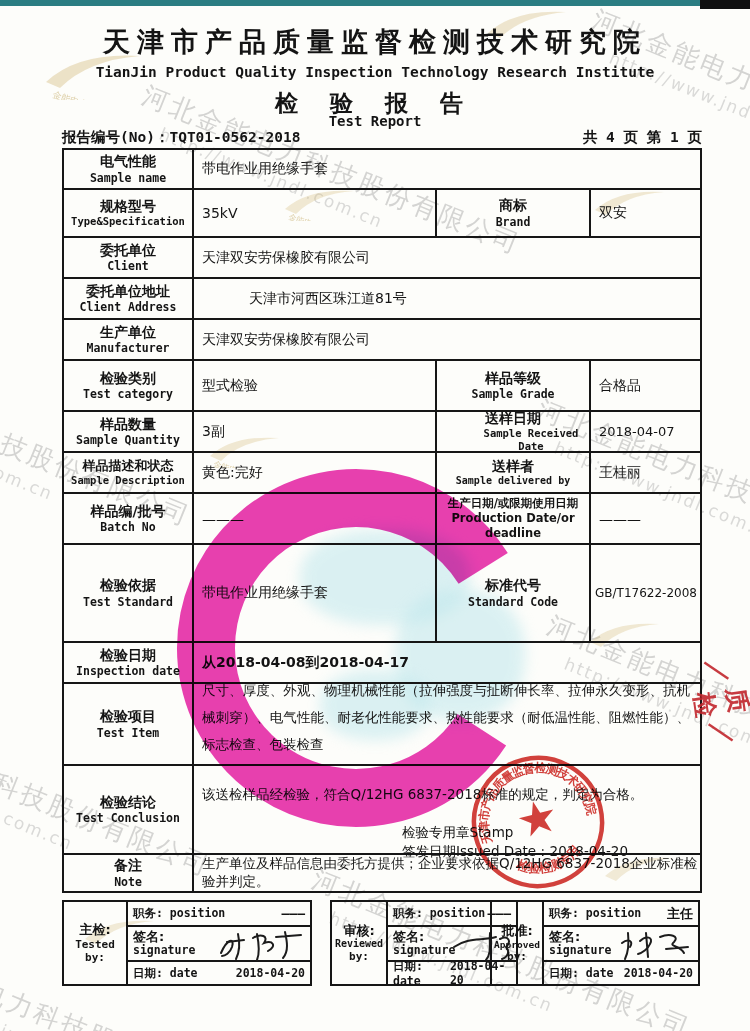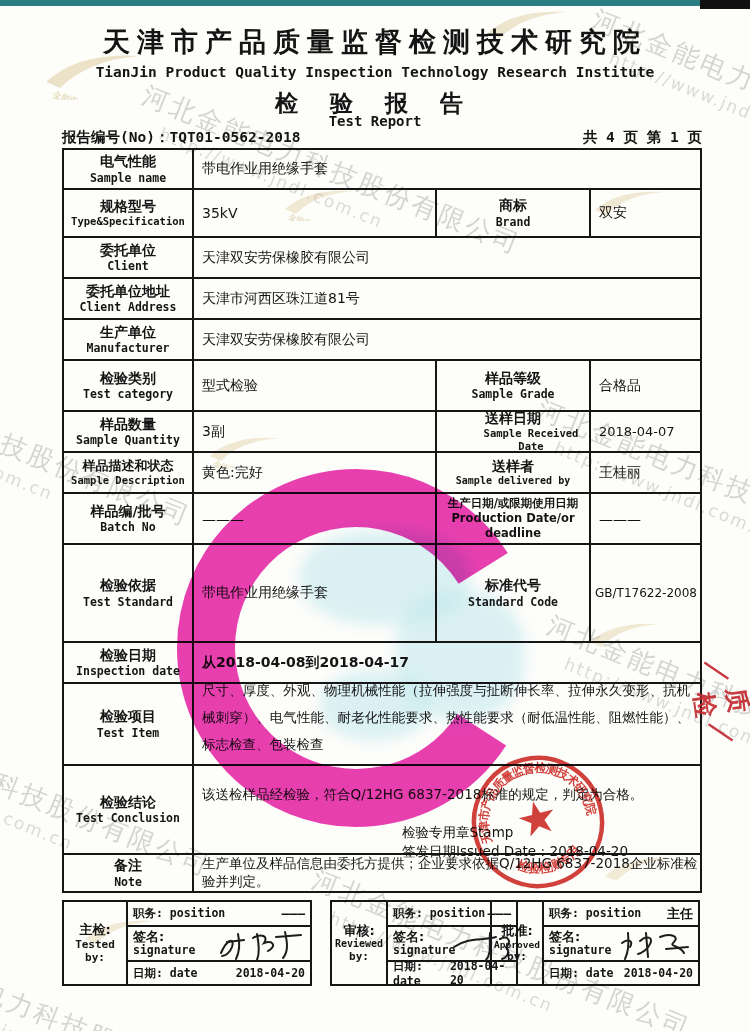--- a/index.html
+++ b/index.html
@@ -172,21 +172,21 @@
     </div>
 
     <div class="row" style="height:41px;">
       <div class="cell lab">
         <span class="cn">委托单位</span>
         <span class="en">Client</span>
       </div>
       <div class="cell val last">天津双安劳保橡胶有限公司</div>
     </div>
 
-    <div class="row" style="height:41px;">
+    <div class="row" style="height:41px;gap:47px;">
       <div class="cell lab">
         <span class="cn">委托单位地址</span>
         <span class="en">Client Address</span>
       </div>
       <div class="cell val last">天津市河西区珠江道81号</div>
     </div>
 
     <div class="row" style="height:41px;">
       <div class="cell lab">
         <span class="cn">生产单位</span>

